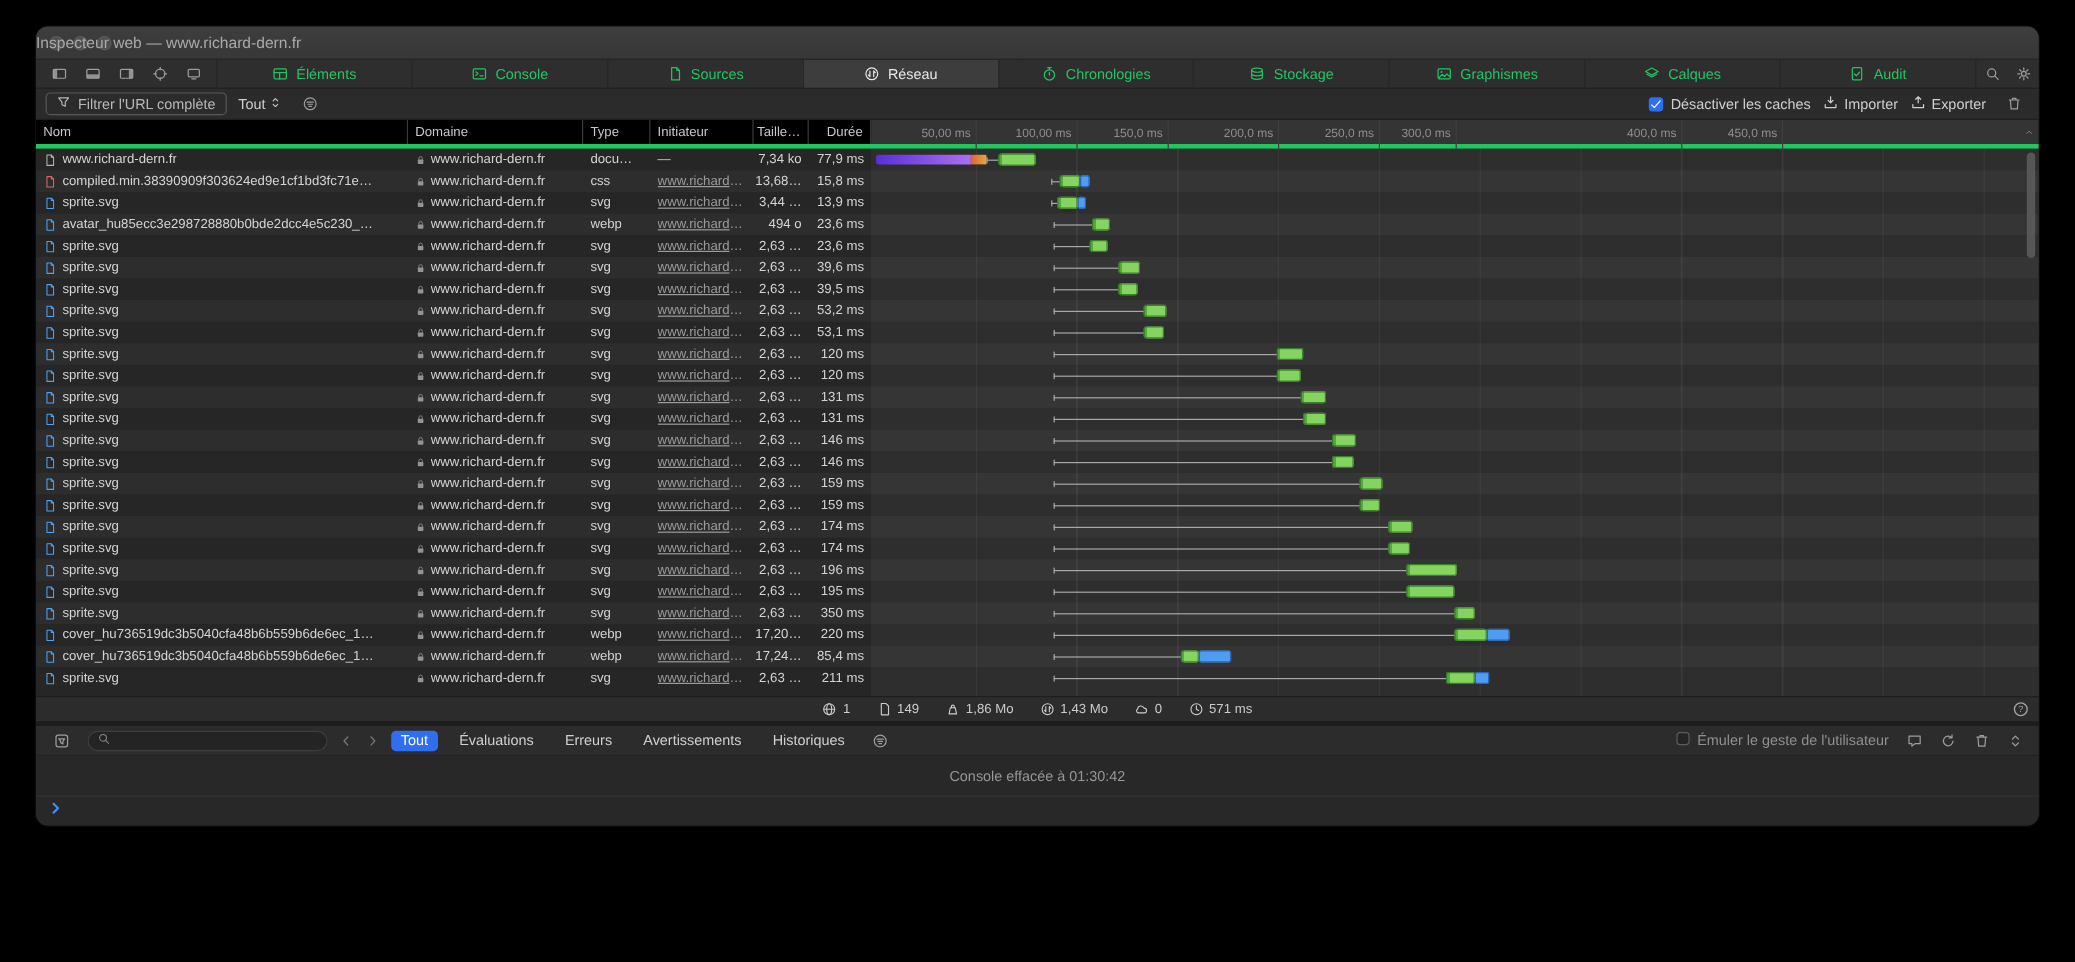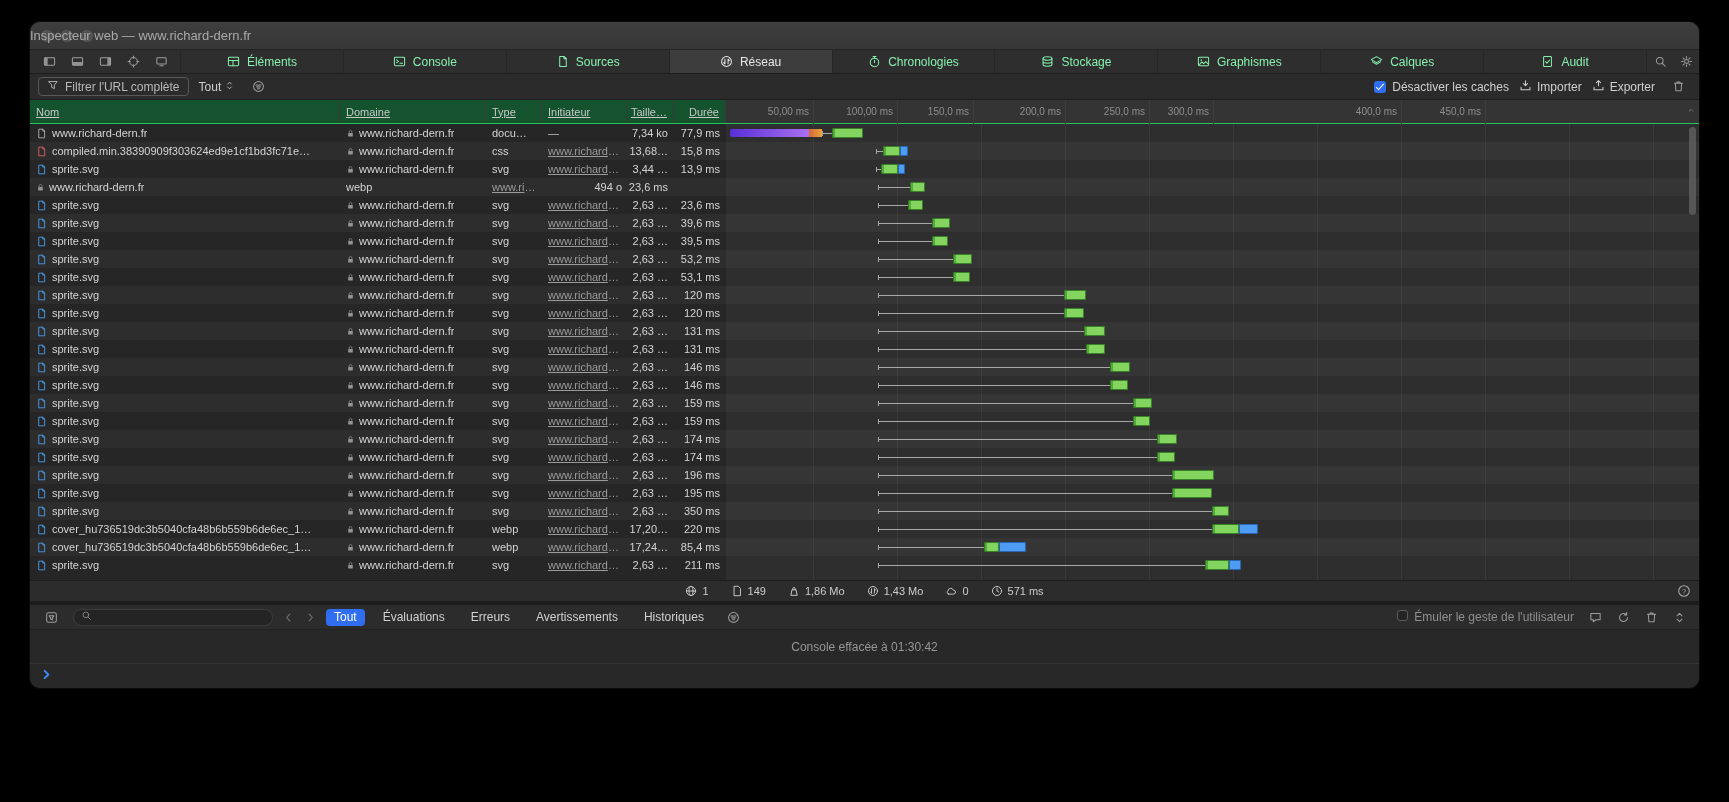--- a/index.html
+++ b/index.html
@@ -15,40 +15,40 @@
   .lights { position:absolute; left:11px; top:8px; display:flex; gap:8px; }
   .light { width:12px; height:12px; border-radius:50%; background:#4f4f4f; box-shadow:inset 0 0 0 1px rgba(255,255,255,.07); }
   .wtitle { position:absolute; inset:0; line-height:28px; color:#a9a9a9; font-size:13px; }
 
   
   .tabbar { flex:0 0 24px; background:#2e2e2e; border-bottom:1px solid #1e1e1e; display:flex; align-items:stretch; color:#a8a8a8; }
   .tgroup { display:flex; align-items:center; padding:0 6px; gap:2px; }
   .icbtn { width:26px; height:100%; display:flex; align-items:center; justify-content:center; color:#9d9d9d; cursor:default; }
   #tabs { flex:1; display:flex; }
   .tab { flex:1; display:flex; align-items:center; justify-content:center; gap:7px; font-size:12px;
-    border-left:1px solid #262626; color:#86efac; }
+    border-left:1px solid #262626; color:#22c55e; }
   .tab.active { background:#3d3d3d; color:#e8e8e8; }
   #tabbarRight { display:flex; border-left:1px solid #262626; }
 
   
   .nettoolbar { flex:0 0 26px; background:#2b2b2b; border-bottom:1px solid #1f1f1f; display:flex;
     align-items:center; padding:0 8px; gap:10px; font-size:12px; color:#c2c2c2; }
   .filterfield { display:flex; align-items:center; gap:6px; border:1px solid #585858; border-radius:4px;
     height:19px; padding:0 8px; color:#b8b8b8; }
   .popup { display:flex; align-items:center; gap:3px; color:#cfcfcf; }
   .spacer { flex:1; }
   .check { display:flex; align-items:center; gap:6px; color:#cfcfcf; }
   .cb { width:12px; height:12px; border-radius:3px; background:#2f6ef0; position:relative; flex:0 0 auto; }
   .cb::after { content:""; position:absolute; left:3.5px; top:1.2px; width:3.2px; height:6.6px;
     border:solid #fff; border-width:0 1.6px 1.6px 0; transform:rotate(42deg); }
   .cb-off { width:11px; height:11px; border:1px solid #5c5c5c; border-radius:3px; background:#242424; flex:0 0 auto; }
   .tbtn { display:flex; align-items:center; gap:5px; color:#cfcfcf; }
 
   
-  .theader { flex:0 0 24px; display:flex; background:#14532d; border-bottom:1px solid #22c55e; font-size:11px; color:#c8c8c8;text-decoration:underline; }
+  .theader { flex:0 0 24px; display:flex; background:#000000; border-bottom:4px solid #22c55e; font-size:11px; color:#c8c8c8; }
   .theader-left { display:grid; grid-template-columns:310px 146px 56px 86px 46px 52px; width:696px; flex:0 0 696px; }
   .hcell { display:flex; align-items:center; padding:0 6px; border-right:1px solid #3a3a3a; overflow:hidden; white-space:nowrap; }
   .hcell.r { justify-content:flex-end; }
   .theader-wf { position:relative; flex:1; background:#343434; color:#8f8f8f; font-size:10px; }
   .tlabel { position:absolute; top:0; height:24px; line-height:24px; width:80px; text-align:right;
     border-right:1px solid #3e3e3e; padding-right:4px; }
   .scrollup { position:absolute; right:3px; top:5px; color:#8a8a8a; }
 
   
   .rowsarea { position:relative; flex:0 0 456px; overflow:hidden;
@@ -458,20 +458,29 @@
             </div>
           </div>
           <div class="wflane">
             <div class="seg line" style="left: 150.16px; width: 5.04px;"></div>
             <div class="seg green" style="left: 155.2px; width: 16.8px;"></div>
             <div class="seg blue" style="left: 172px; width: 6.72px;"></div>
           </div>
         </div>
         <div class="row">
           <div class="row-left">
+            <div class="c cell-name">
+              <span class="svgwrap fi-img">
+                <svg viewBox="0 0 14 14" width="11" height="11" fill="none" stroke="currentColor" stroke-width="1.1" stroke-linecap="round" stroke-linejoin="round">
+                  <path d="M4 1.5h4.6L11 3.9v8.6H4z"></path>
+                  <path d="M8.6 1.5v2.4H11"></path>
+                </svg>
+              </span>
+              <span class="txt">avatar_hu85ecc3e298728880b0bde2dcc4e5c230_…</span>
+            </div>
             <div class="c">
               <span class="svgwrap lockwrap">
                 <svg viewBox="0 0 14 14" width="9" height="9" fill="none" stroke="currentColor" stroke-width="1.1" stroke-linecap="round" stroke-linejoin="round">
                   <rect x="3.4" y="6.2" width="7.2" height="5.6" rx="1" fill="currentColor" stroke="none"></rect>
                   <path d="M4.8 6.2V4.6a2.2 2.2 0 014.4 0v1.6"></path>
                 </svg>
               </span>
               <span class="txt">www.richard-dern.fr</span>
             </div>
             <div class="c">

